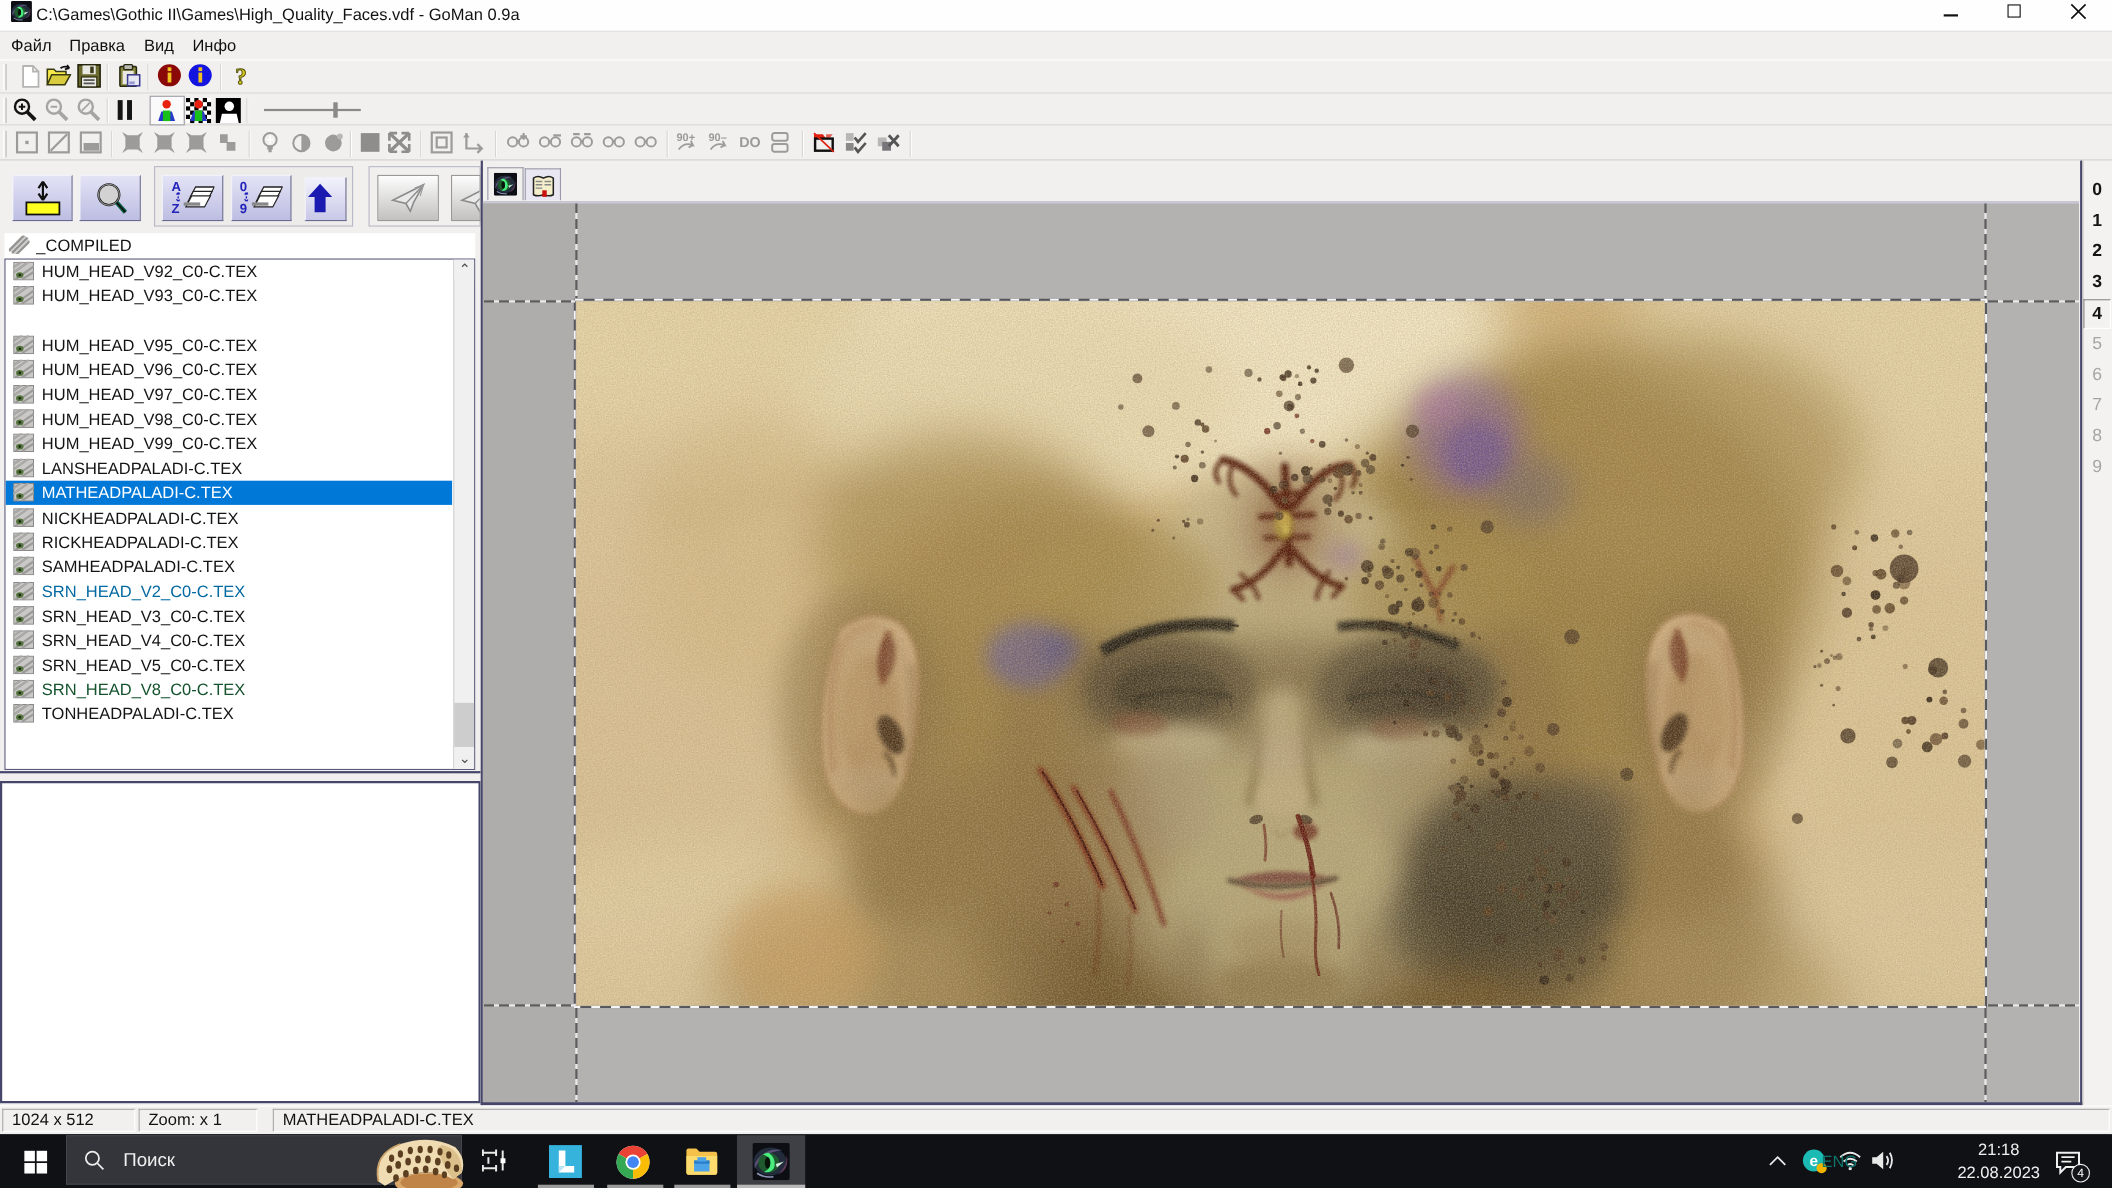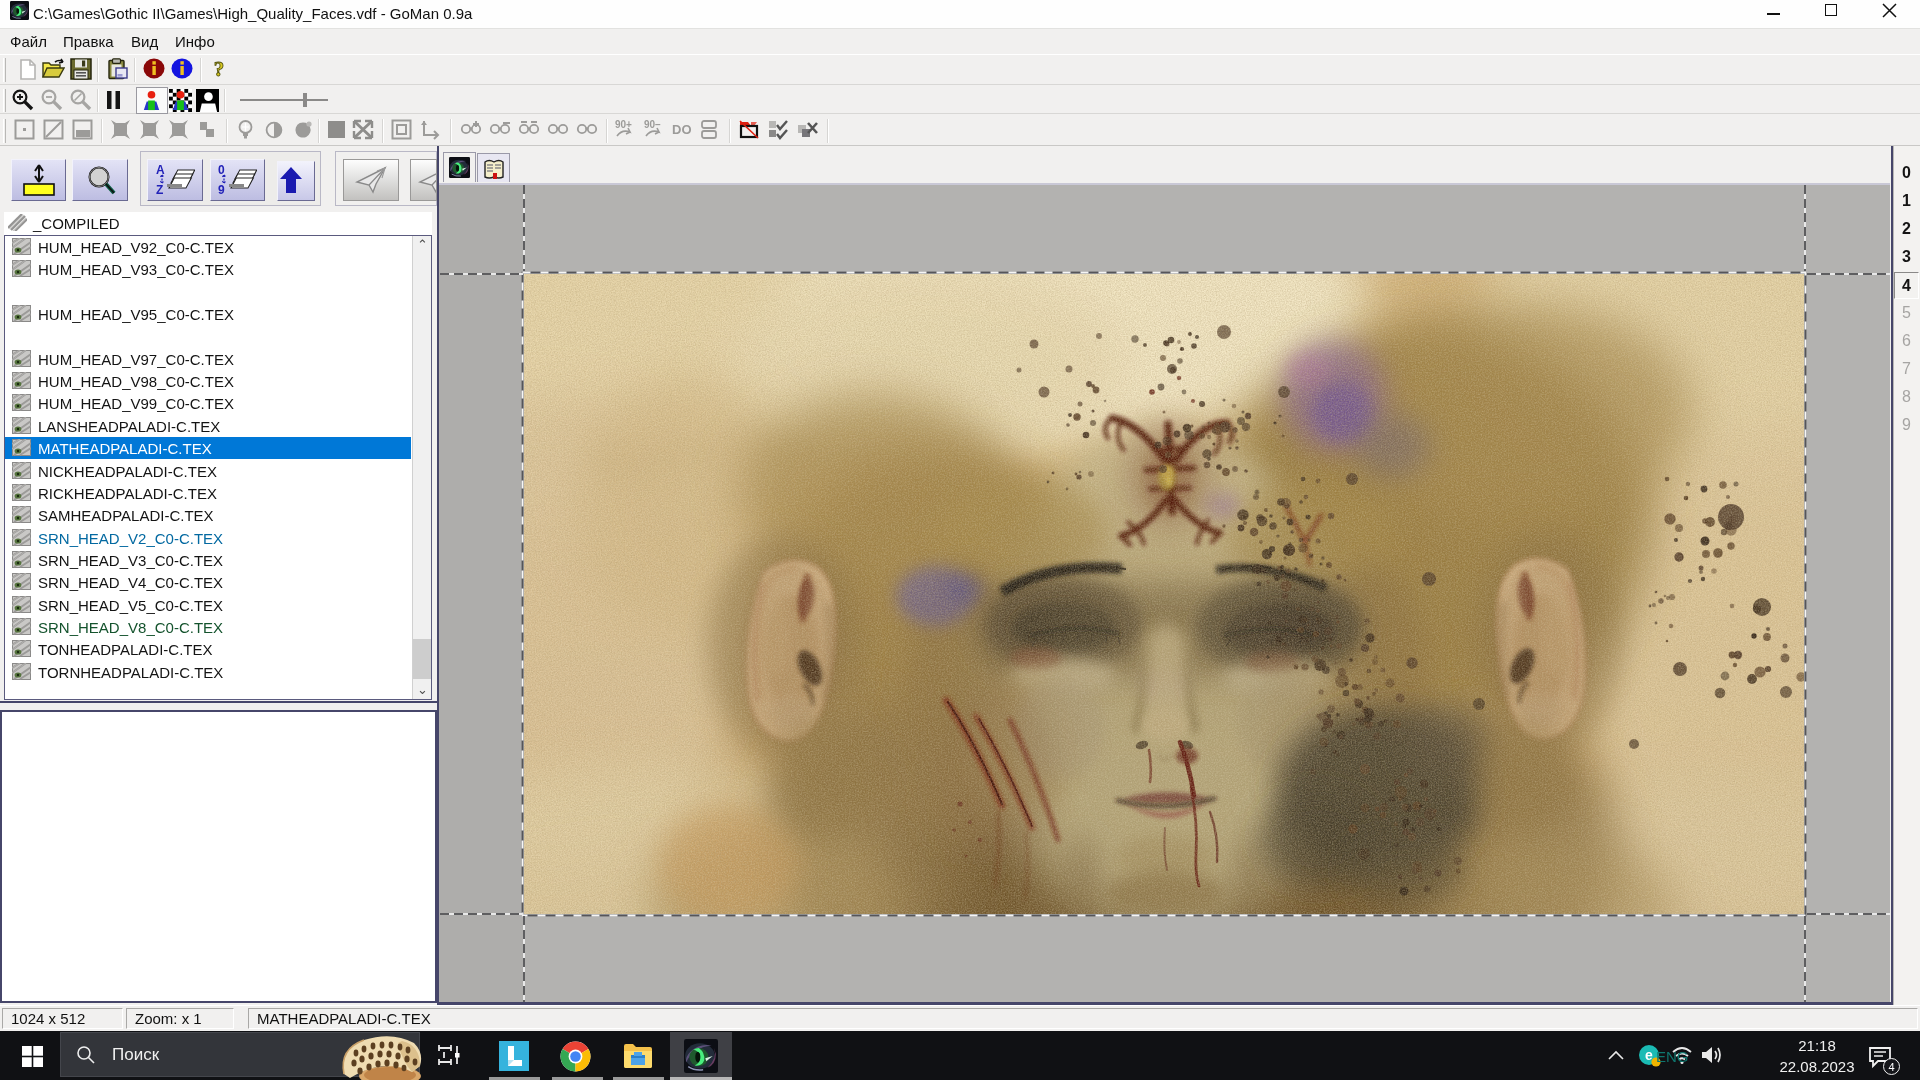--- a/index.html
+++ b/index.html
@@ -370,20 +370,30 @@
     <div class="row" style="top:67px;color:#141414">
       <span class="tex-icon"><svg width="19" height="17" viewBox="0 0 19 17">
 <rect x="0.5" y="0.5" width="18" height="16" fill="#c9c8c6" stroke="#8a8988"></rect>
 <path d="M0 5 L8 0 M0 10 L14 0 M2 16 L19 4 M8 16 L19 9" stroke="#9c9b99" stroke-width="2"></path>
 <path d="M0 5 L8 0 M0 10 L14 0" stroke="#b0afad" stroke-width="1"></path>
 <ellipse cx="6" cy="12" rx="3.4" ry="2.6" fill="#56743e"></ellipse>
 <circle cx="6" cy="12" r="1.2" fill="#1a2a10"></circle>
         </svg></span>
       <span class="lbl">HUM_HEAD_V95_C0-C.TEX</span>
     </div>
+    <div class="row" style="top:89px;color:#141414">
+      <span class="tex-icon"><svg width="19" height="17" viewBox="0 0 19 17">
+<rect x="0.5" y="0.5" width="18" height="16" fill="#c9c8c6" stroke="#8a8988"></rect>
+<path d="M0 5 L8 0 M0 10 L14 0 M2 16 L19 4 M8 16 L19 9" stroke="#9c9b99" stroke-width="2"></path>
+<path d="M0 5 L8 0 M0 10 L14 0" stroke="#b0afad" stroke-width="1"></path>
+<ellipse cx="6" cy="12" rx="3.4" ry="2.6" fill="#56743e"></ellipse>
+<circle cx="6" cy="12" r="1.2" fill="#1a2a10"></circle>
+        </svg></span>
+      <span class="lbl">HUM_HEAD_V96_C0-C.TEX</span>
+    </div>
     <div class="row" style="top:112px;color:#141414">
       <span class="tex-icon"><svg width="19" height="17" viewBox="0 0 19 17">
 <rect x="0.5" y="0.5" width="18" height="16" fill="#c9c8c6" stroke="#8a8988"></rect>
 <path d="M0 5 L8 0 M0 10 L14 0 M2 16 L19 4 M8 16 L19 9" stroke="#9c9b99" stroke-width="2"></path>
 <path d="M0 5 L8 0 M0 10 L14 0" stroke="#b0afad" stroke-width="1"></path>
 <ellipse cx="6" cy="12" rx="3.4" ry="2.6" fill="#56743e"></ellipse>
 <circle cx="6" cy="12" r="1.2" fill="#1a2a10"></circle>
         </svg></span>
       <span class="lbl">HUM_HEAD_V97_C0-C.TEX</span>
     </div>
@@ -509,30 +519,20 @@
     </div>
     <div class="row" style="top:402px;color:#141414">
       <span class="tex-icon"><svg width="19" height="17" viewBox="0 0 19 17">
 <rect x="0.5" y="0.5" width="18" height="16" fill="#c9c8c6" stroke="#8a8988"></rect>
 <path d="M0 5 L8 0 M0 10 L14 0 M2 16 L19 4 M8 16 L19 9" stroke="#9c9b99" stroke-width="2"></path>
 <path d="M0 5 L8 0 M0 10 L14 0" stroke="#b0afad" stroke-width="1"></path>
 <ellipse cx="6" cy="12" rx="3.4" ry="2.6" fill="#56743e"></ellipse>
 <circle cx="6" cy="12" r="1.2" fill="#1a2a10"></circle>
         </svg></span>
       <span class="lbl">TONHEADPALADI-C.TEX</span>
-    </div>
-    <div class="row" style="top:425px;color:#141414">
-      <span class="tex-icon"><svg width="19" height="17" viewBox="0 0 19 17">
-<rect x="0.5" y="0.5" width="18" height="16" fill="#c9c8c6" stroke="#8a8988"></rect>
-<path d="M0 5 L8 0 M0 10 L14 0 M2 16 L19 4 M8 16 L19 9" stroke="#9c9b99" stroke-width="2"></path>
-<path d="M0 5 L8 0 M0 10 L14 0" stroke="#b0afad" stroke-width="1"></path>
-<ellipse cx="6" cy="12" rx="3.4" ry="2.6" fill="#56743e"></ellipse>
-<circle cx="6" cy="12" r="1.2" fill="#1a2a10"></circle>
-        </svg></span>
-      <span class="lbl">TORNHEADPALADI-C.TEX</span>
     </div>
     <div class="abs" style="left:407px;top:0;width:19px;height:463px;background:#f0f0f0;border-left:1px solid #d0d0d0">
 <div class="abs" style="left:0;top:0;width:19px;height:19px;background:#f0f0f0;color:#505050;font-size:13px;text-align:center;line-height:17px">⌃</div>
 <div class="abs" style="left:0;top:403px;width:19px;height:40px;background:#cdcdcd"></div>
 <div class="abs" style="left:0;top:444px;width:19px;height:19px;background:#f0f0f0;color:#505050;font-size:13px;text-align:center;line-height:19px">⌄</div>
 </div>
   </div>
 <div class="abs" style="left:0;top:701px;width:437px;height:10px;background:#f1f0ef;border-top:2px solid #46466a;border-bottom:1px solid #46466a"></div>
 <div class="abs" style="left:0;top:711px;width:437px;height:292px;background:#fff;border:2px solid #46466a;border-top:1px solid #46466a"></div>
 <div class="abs" style="left:437px;top:146px;width:1456px;height:859px;background:#f1f0ef;border-left:2px solid #46466a;border-right:2px solid #46466a"></div>

